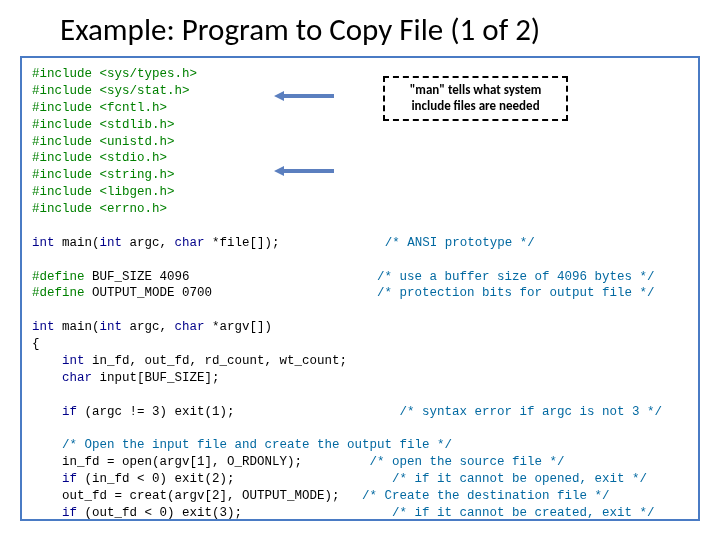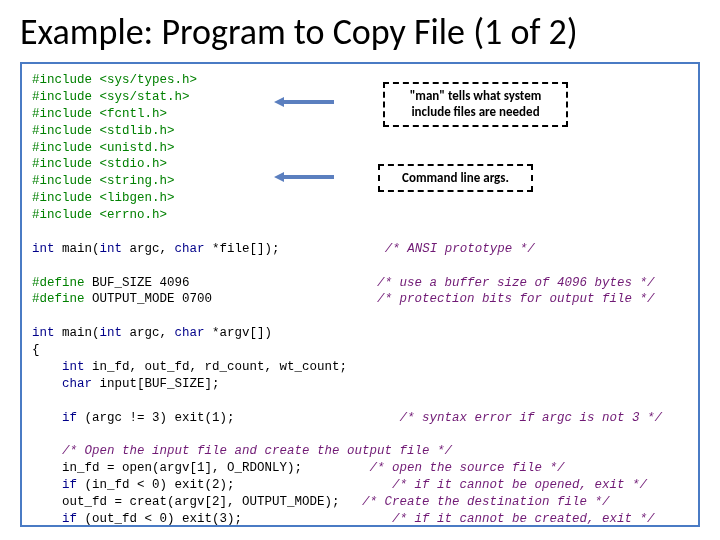--- a/index.html
+++ b/index.html
@@ -5,41 +5,42 @@
   * { margin: 0; padding: 0; box-sizing: border-box; }
   body {
     width: 720px;
     height: 540px;
     background: #fff;
     font-family: Calibri, Arial, sans-serif;
     overflow: hidden;
     position: relative;
   }
   .title {
-    font-size: 36px;
+    font-size: 31px;
     padding: 10px 20px 8px 20px;
     color: #000;
+    margin-left: 40px;
   }
   .code-box {
     margin: 0 20px 10px 20px;
     border: 2px solid #4a7bc4;
     padding: 8px 10px;
     position: relative;
     height: 465px;
   }
   .code {
     font-family: "Courier New", monospace;
     font-size: 12.5px;
     line-height: 1.35;
     white-space: pre;
     color: #000;
   }
   .kw { color: #000089; font-weight: normal; }
   .inc { color: #008000; font-family: Liberation Mono, monospace; }
-  .cmt { color: #701a75; font-style: italic; }
+  .cmt { color: #0369a1; }
   .callout {
     position: absolute;
     border: 2px dashed #000;
     background: #fff;
     font-size: 13px;
     font-weight: bold;
     text-align: center;
     padding: 4px 10px;
     line-height: 1.25;
   }
@@ -55,21 +56,20 @@
   .arrow2 { top: 105px; left: 252px; }
 </style>
 </head>
 <body>
 
 <div class="title">Example: Program to Copy File (1 of 2)</div>
 
 <div class="code-box">
 
   <div class="callout callout1">"man" tells what system include files are needed</div>
-  <div class="callout callout2">Command line args.</div>
 
   <div class="arrow arrow1">
     <svg viewBox="0 0 60 14">
         <polygon points="0,7 10,2 10,5 60,5 60,9 10,9 10,12" fill="#5b7fbf"></polygon>
       </svg>
   </div>
   <div class="arrow arrow2">
     <svg viewBox="0 0 60 14">
         <polygon points="0,7 10,2 10,5 60,5 60,9 10,9 10,12" fill="#5b7fbf"></polygon>
       </svg>

